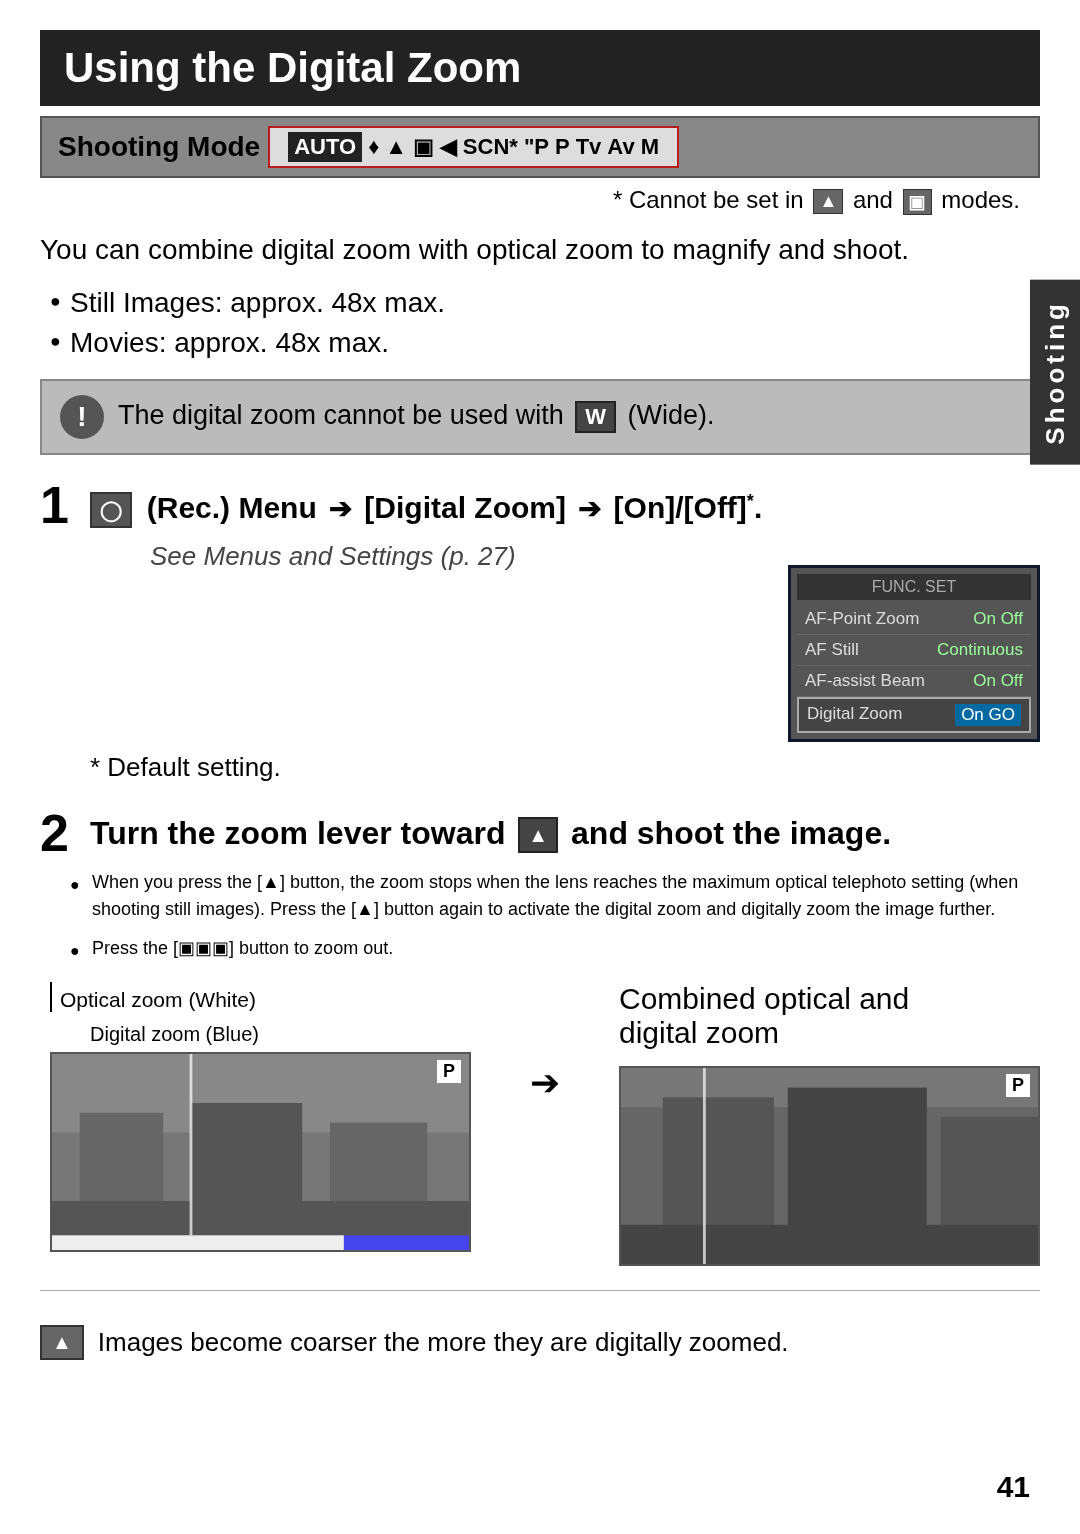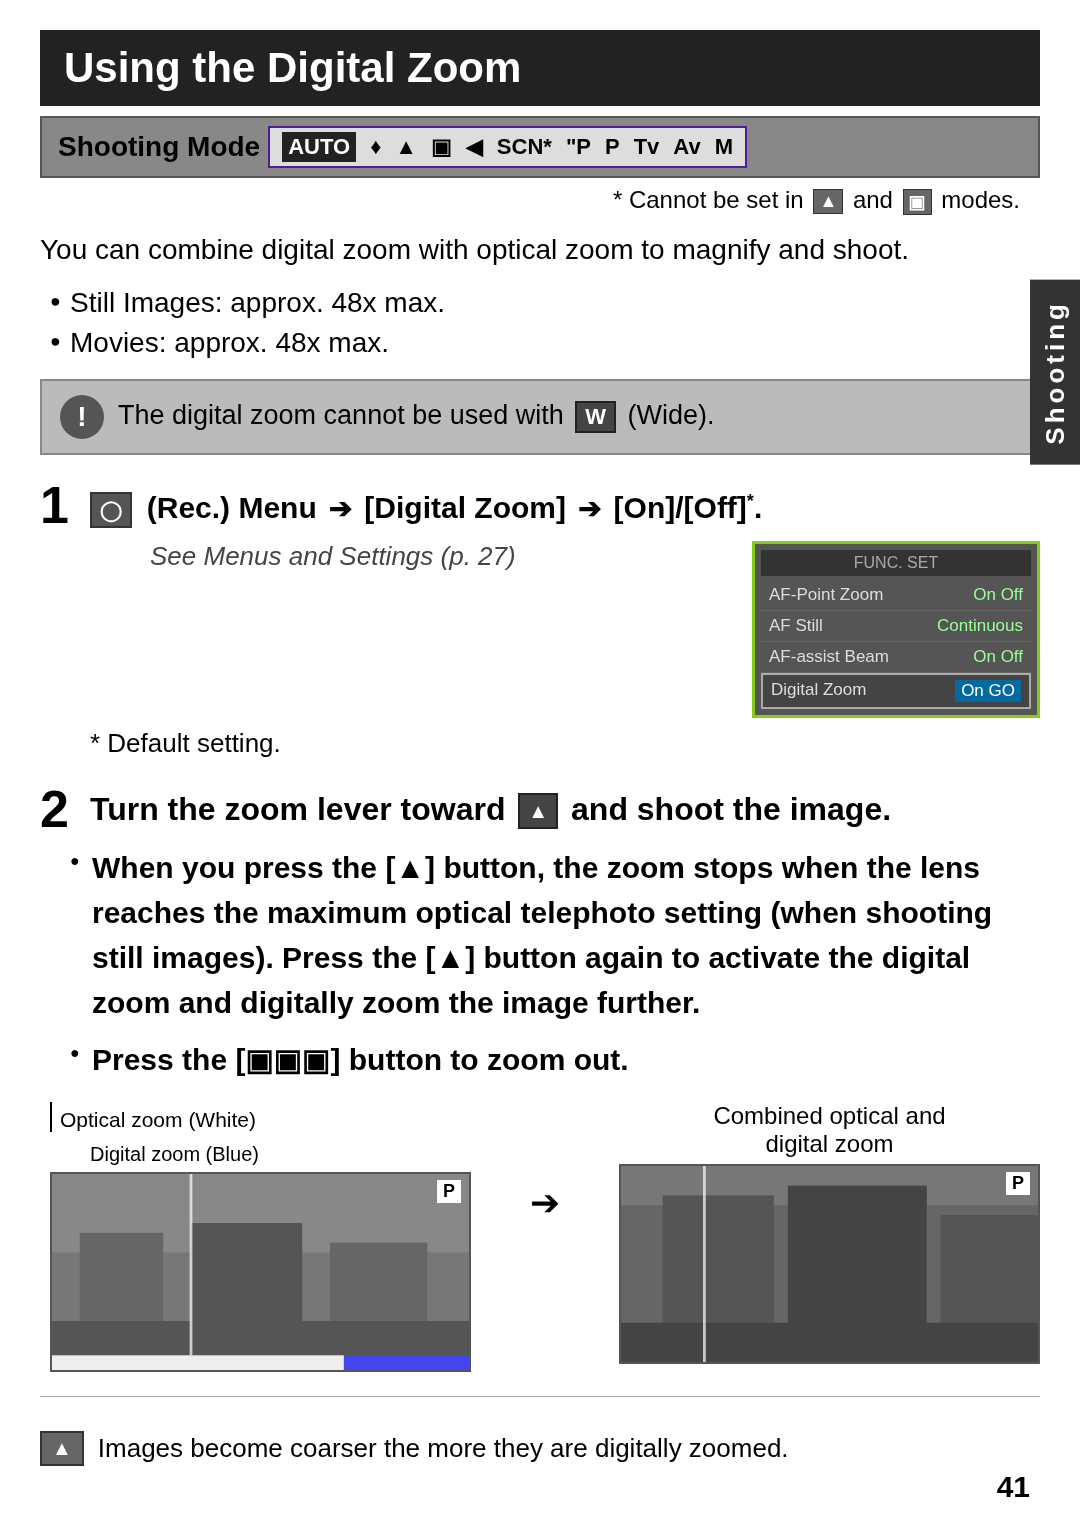--- a/index.html
+++ b/index.html
@@ -46,26 +46,26 @@
       border: 2px solid #555;
     }
     .mode-label {
       font-weight: bold;
       font-size: 28px;
       color: #000;
     }
     .mode-icons {
       display: flex;
       align-items: center;
-      gap: 14px;
+      gap: 6px;
       font-size: 24px;
       font-weight: bold;
       background: #ddd;
-      padding: 4px 12px;
-      border: 2px solid #4c1d95;
+      padding: 4px 18px;
+      border: 2px solid #b91c1c;
     }
     .mode-icon {
       font-weight: bold;
       font-size: 22px;
     }
     .mode-icon-box {
       background: #222;
       color: #fff;
       padding: 2px 6px;
       font-size: 22px;
@@ -231,26 +231,27 @@
       content: '●';
       position: absolute;
       left: 0;
       font-size: 16px;
       top: 4px;
     }
 
     
     .camera-screen {
       background: #555;
-      border: 3px solid #84cc16;
-      width: 288px;
+      border: 3px solid #0f172a;
+      width: 252px;
       flex-shrink: 0;
       padding: 6px;
       font-size: 18px;
       color: #fff;
+      margin-top: 24px;
     }
     .camera-screen-header {
       background: #333;
       color: #aaa;
       font-size: 16px;
       text-align: center;
       padding: 4px;
       margin-bottom: 4px;
     }
     .camera-menu-row {
@@ -297,26 +298,25 @@
       border: 2px solid #222;
       vertical-align: middle;
       margin: 0 4px;
     }
     .step2-bullets {
       list-style: none;
       padding-left: 30px;
       margin-top: 10px;
     }
     .step2-bullets li {
-      font-size: 30px;
+      font-size: 18px;
       margin-bottom: 12px;
       padding-left: 22px;
       position: relative;
       line-height: 1.5;
-      font-weight: bold;
     }
     .step2-bullets li::before {
       content: '●';
       position: absolute;
       left: 0;
       font-size: 16px;
       top: 4px;
     }
 
     
@@ -372,23 +372,22 @@
     }
     .big-arrow {
       font-size: 36px;
       color: #000;
     }
 
     .zoom-right-container {
       flex: 1;
     }
     .zoom-combined-label {
-      font-size: 24px;
-      margin-bottom: 6px;
-      text-align: center;
+      font-size: 30px;
+      margin-bottom: 16px;
     }
     .zoom-image-combined {
       width: 100%;
       height: 200px;
       background: #777;
       border: 2px solid #555;
       position: relative;
       overflow: hidden;
     }
     .zoom-image-combined-inner {

